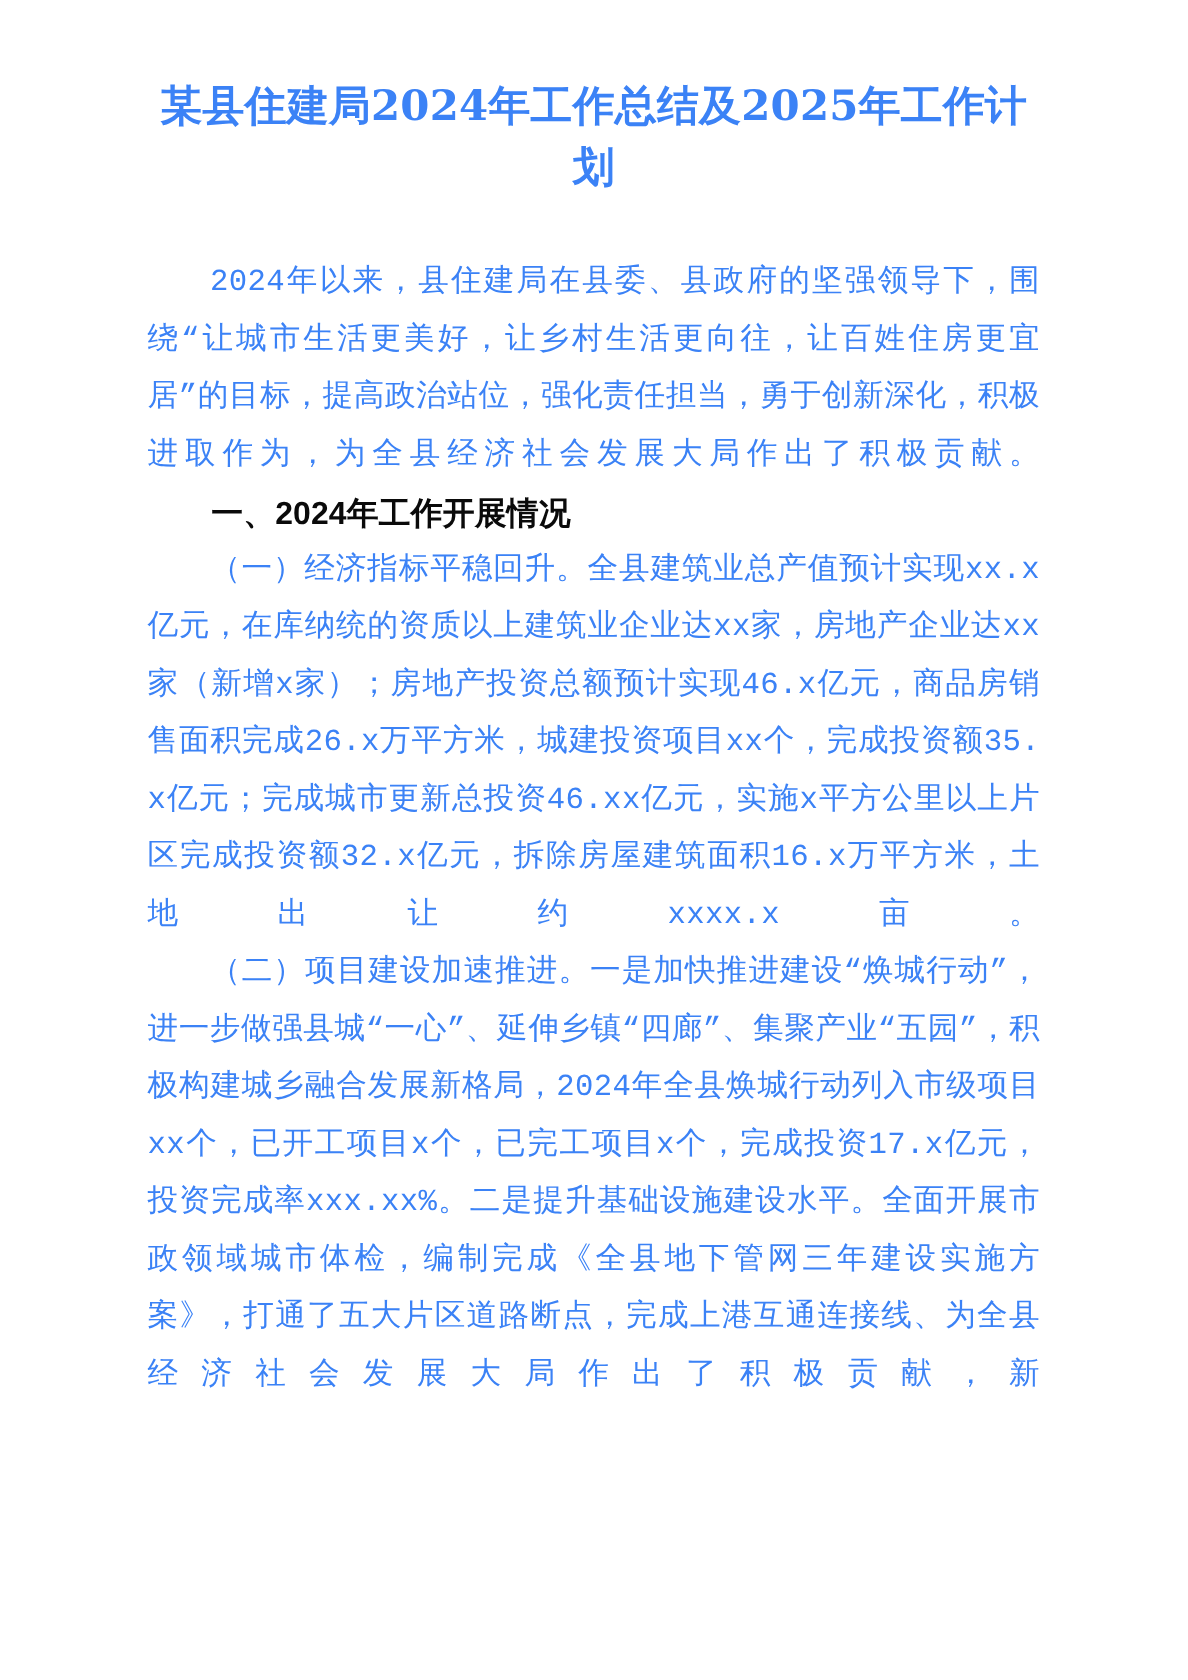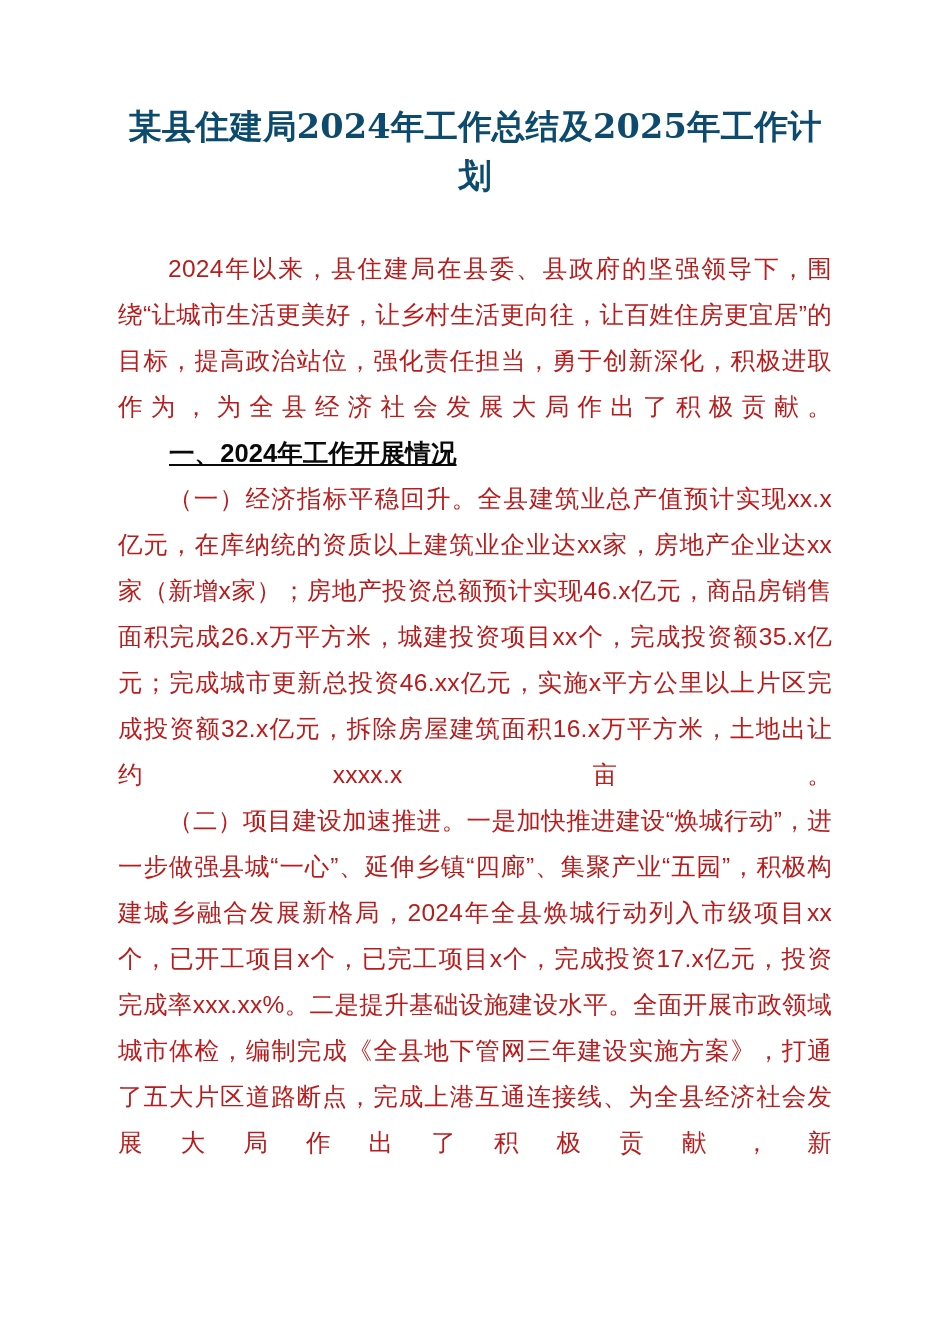--- a/index.html
+++ b/index.html
@@ -29,55 +29,54 @@
   .content {
     position: absolute;
     left: 118px;
     top: 0;
     width: 714px;
   }
 
   
   .doc-title {
     margin: 0;
-    padding-top: 102px;
+    padding-top: 60px;
     font-family: "DejaVu Serif", "Liberation Serif", serif;
     font-weight: 700;
     font-size: 33.5px;
     line-height: 49px;
     text-align: center;
     letter-spacing: 0.2px;
-    color: #0c4a6e;
+    color: #3b82f6;
   }
 
   
   .section-heading {
     margin: 0;
     font-family: "Liberation Sans", "DejaVu Sans", sans-serif;
     font-weight: 700;
     font-size: 25.5px;
     line-height: 46px;
     text-indent: 51px;
     letter-spacing: 0.1px;
     color: #0a0a0a;
     white-space: nowrap;
-    text-decoration: underline;
   }
 
   
   .body-para {
     margin: 0;
-    font-family: Liberation Sans, sans-serif;
+    font-family: Liberation Mono, monospace;
     font-size: 24.5px;
     line-height: 46px;
     text-align: justify;
     text-align-last: left;
     text-indent: 50px;
     letter-spacing: 0.3px;
-    color: #b91c1c;
+    color: #3b82f6;
     word-break: break-all;
   }
 
   
   .gap-after-title { height: 46px; }
 
   .para-justify-all {
     text-align: justify;
     text-align-last: justify;
   }

